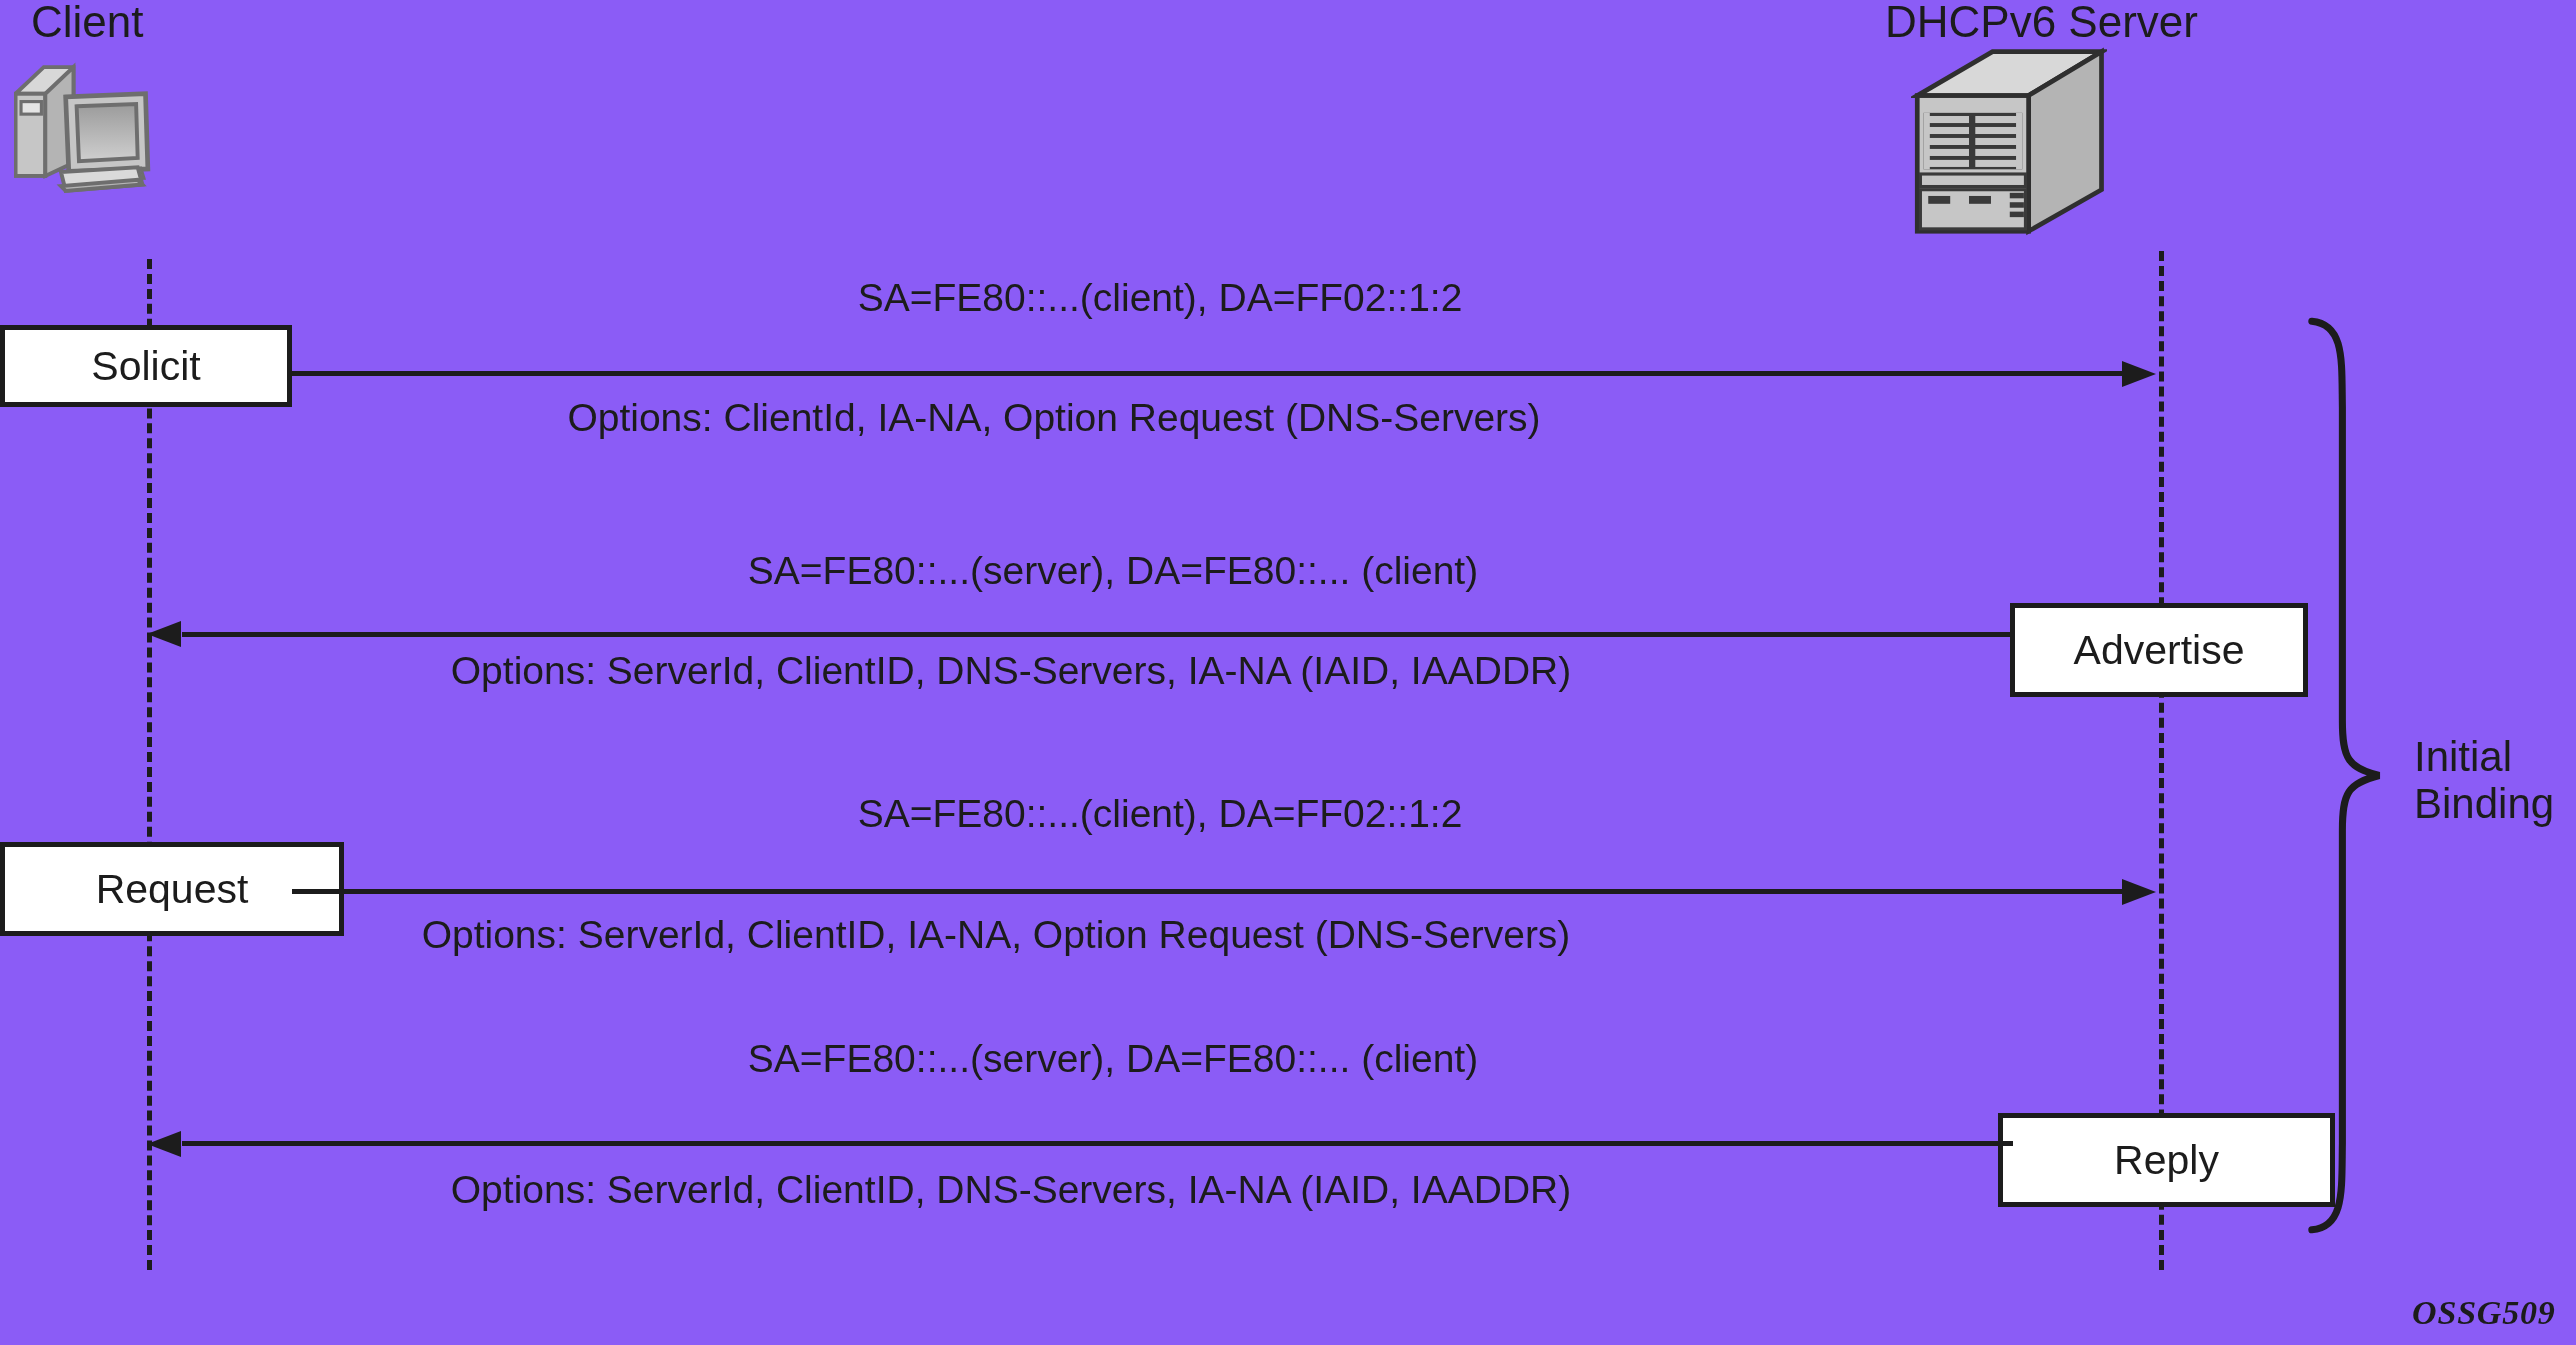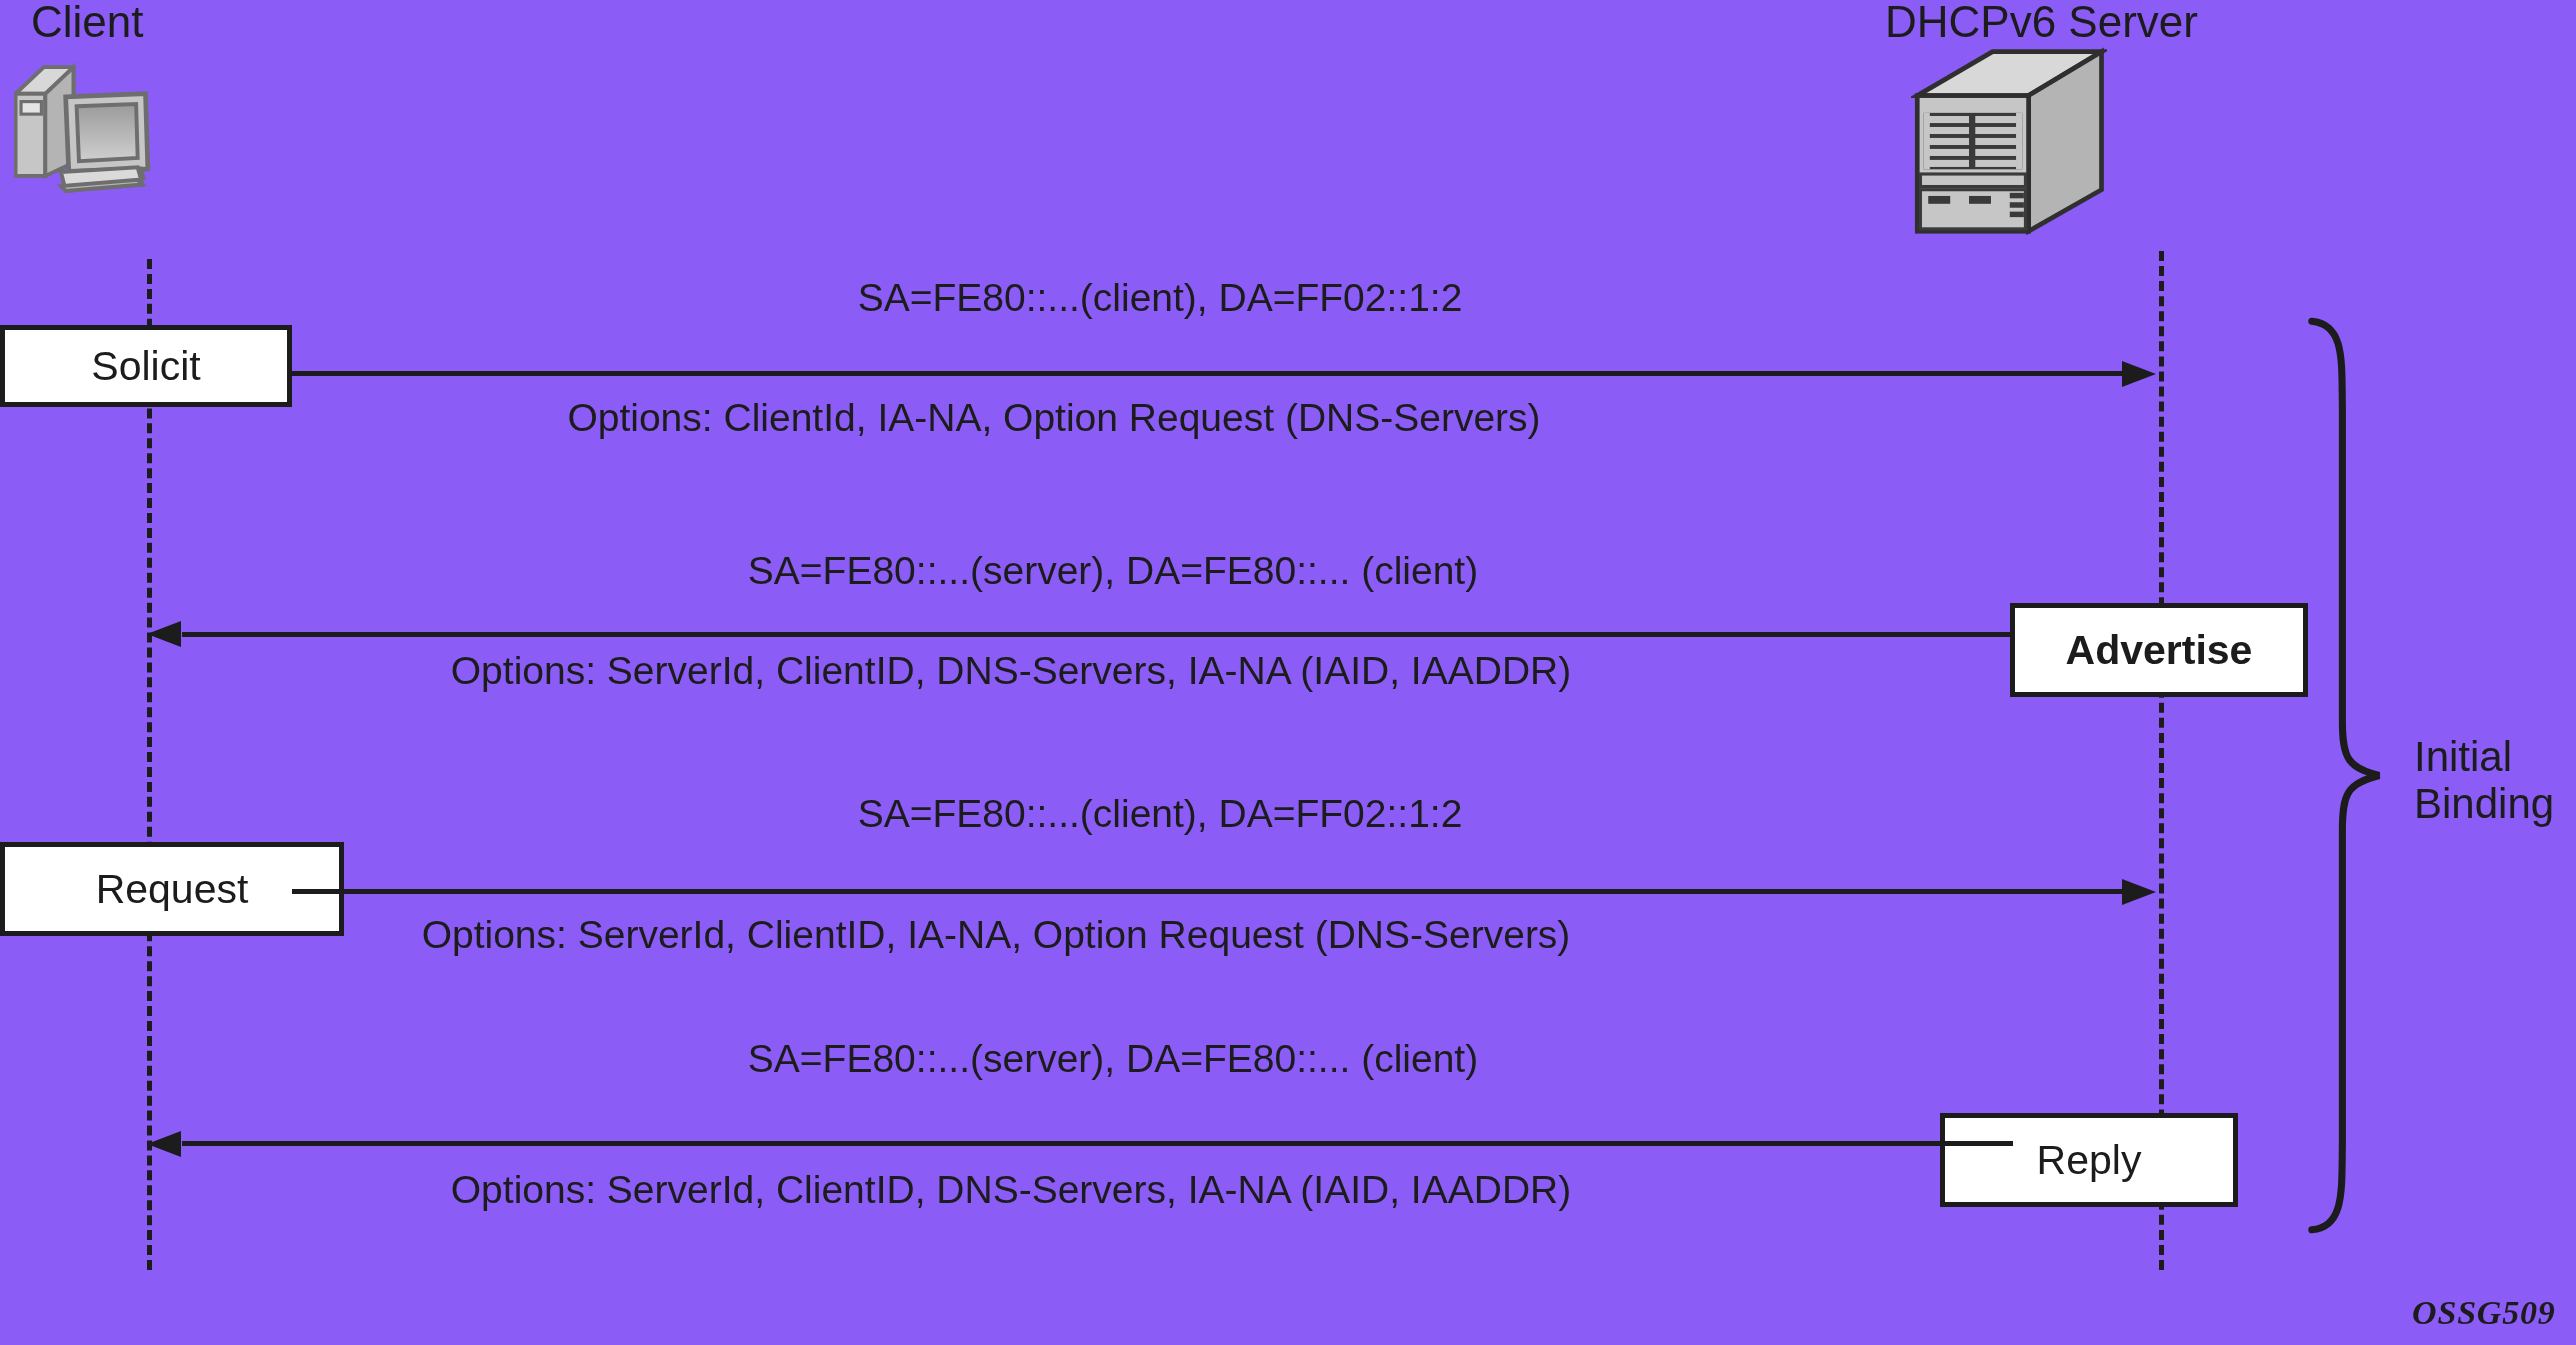--- a/index.html
+++ b/index.html
@@ -169,39 +169,39 @@
 
   <div class="msg-box" style="left:0px; top:325px; width:292px; height:82px;">Solicit</div>
 
   <div class="msg-text" style="left:345px; top:276px; width:1630px;">SA=FE80::...(client), DA=FF02::1:2</div>
 
   <div class="arrow-line" style="left:292px; top:371px; width:1834px;"></div>
   <div class="arrowhead right" style="left:2122px; top:361px;"></div>
 
   <div class="msg-text" style="left:239px; top:396px; width:1630px;">Options: ClientId, IA-NA, Option Request (DNS-Servers)</div>
 
-  <div class="msg-box" style="left:2010px; top:603px; width:298px; height:94px;font-weight:bold;">Advertise</div>
+  <div class="msg-box" style="left:2010px; top:603px; width:298px; height:94px;">Advertise</div>
 
   <div class="msg-text" style="left:298px; top:549px; width:1630px;">SA=FE80::...(server), DA=FE80::... (client)</div>
 
   <div class="arrow-line" style="left:182px; top:632px; width:1831px;"></div>
   <div class="arrowhead left" style="left:147px; top:621px;"></div>
 
   <div class="msg-text" style="left:188px; top:649px; width:1646px;">Options: ServerId, ClientID, DNS-Servers, IA-NA (IAID, IAADDR)</div>
 
   <div class="msg-box" style="left:0px; top:842px; width:344px; height:94px;">Request</div>
 
   <div class="msg-text" style="left:345px; top:792px; width:1630px;">SA=FE80::...(client), DA=FF02::1:2</div>
 
   <div class="arrow-line" style="left:292px; top:889px; width:1834px;"></div>
   <div class="arrowhead right" style="left:2122px; top:879px;"></div>
 
   <div class="msg-text" style="left:173px; top:913px; width:1646px;">Options: ServerId, ClientID, IA-NA, Option Request (DNS-Servers)</div>
 
-  <div class="msg-box" style="left:1940px; top:1113px; width:298px; height:94px;">Reply</div>
+  <div class="msg-box" style="left:1998px; top:1113px; width:337px; height:94px;">Reply</div>
 
   <div class="msg-text" style="left:298px; top:1037px; width:1630px;">SA=FE80::...(server), DA=FE80::... (client)</div>
 
   <div class="arrow-line" style="left:182px; top:1141px; width:1831px;"></div>
   <div class="arrowhead left" style="left:147px; top:1131px;"></div>
 
   <div class="msg-text" style="left:188px; top:1168px; width:1646px;">Options: ServerId, ClientID, DNS-Servers, IA-NA (IAID, IAADDR)</div>
 
   <svg style="position:absolute; left:2304px; top:313px;" width="94" height="925" viewBox="0 0 120 1180">
     <path d="M 10 10

